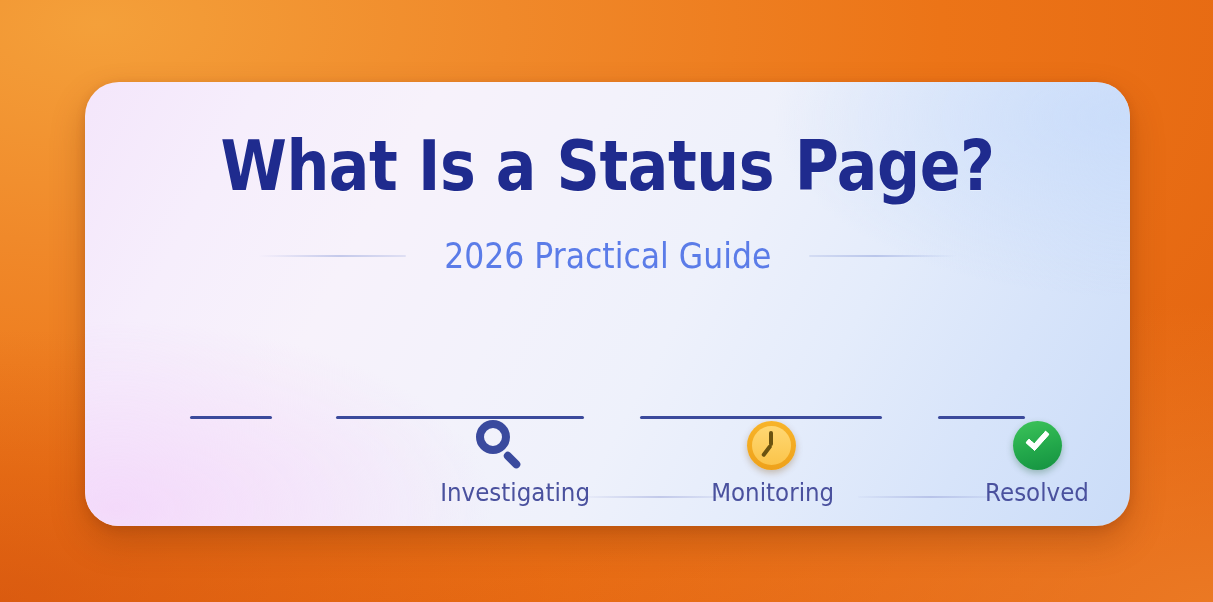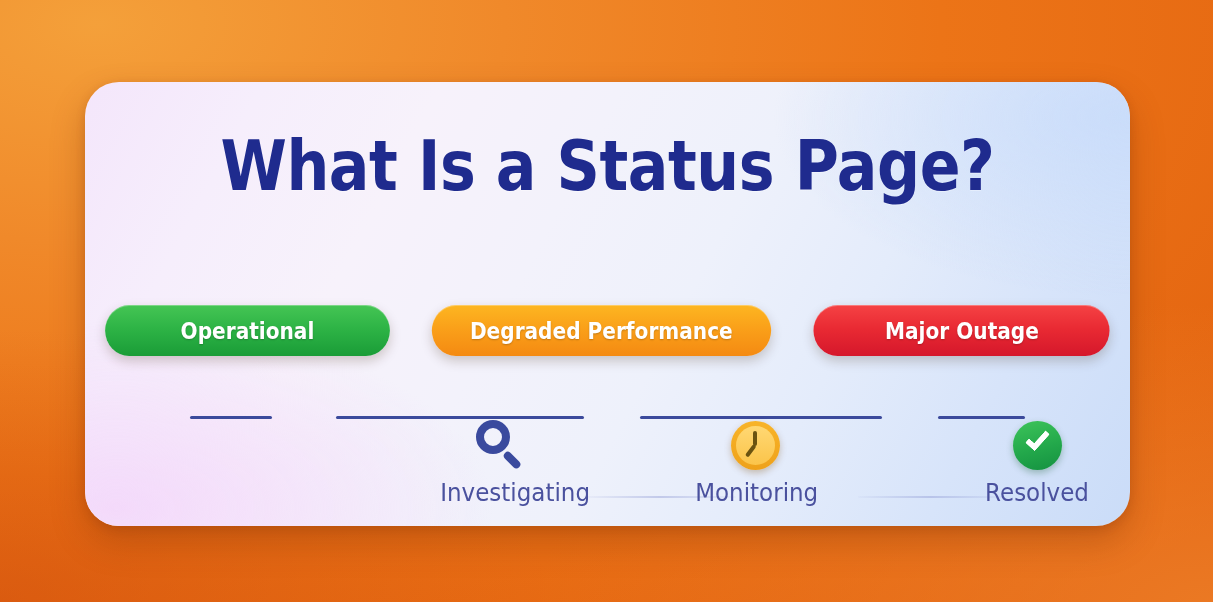--- a/index.html
+++ b/index.html
@@ -194,21 +194,21 @@
   .tl-seg.s2 { left: 450px; width: 242px; }
   .tl-seg.s3 { left: 748px; width: 87px; }
 
   .tl-node {
     position: absolute;
     top: 0;
     width: 130px;
     text-align: center;
   }
   .tl-node.n0 { left: 227px; margin-left: 18px; }
-  .tl-node.n1 { left: 500px; }
+  .tl-node.n1 { left: 516px; }
   .tl-node.n2 { left: 782px; }
 
   .tl-icon-wrap {
     height: 58px;
     display: flex;
     align-items: center;
     justify-content: center;
   }
 
   
@@ -326,32 +326,26 @@
 </head>
 <body>
 
 <div id="stage">
 
   <div id="card">
     <div class="card-inner">
 
       <div id="title">What Is a Status Page?</div>
 
-
-      <div id="pills">
-        <div class="pill operational">
-          <span>Operational</span>
-        </div>
-        <div class="pill degraded">
-          <span>Degraded Performance</span>
-        </div>
-        <div class="pill outage">
-          <span>Major Outage</span>
-        </div>
+      <div id="subtitle-row">
+        <div class="sub-rule left"></div>
+        <div id="subtitle">2026 Practical Guide</div>
+        <div class="sub-rule right"></div>
       </div>
+
 
       <div id="timeline">
 
         <div class="tl-track">
           <div class="tl-seg s0"></div>
           <div class="tl-seg s1"></div>
           <div class="tl-seg s2"></div>
           <div class="tl-seg s3"></div>
 
           <div class="tl-underline u0"></div>

